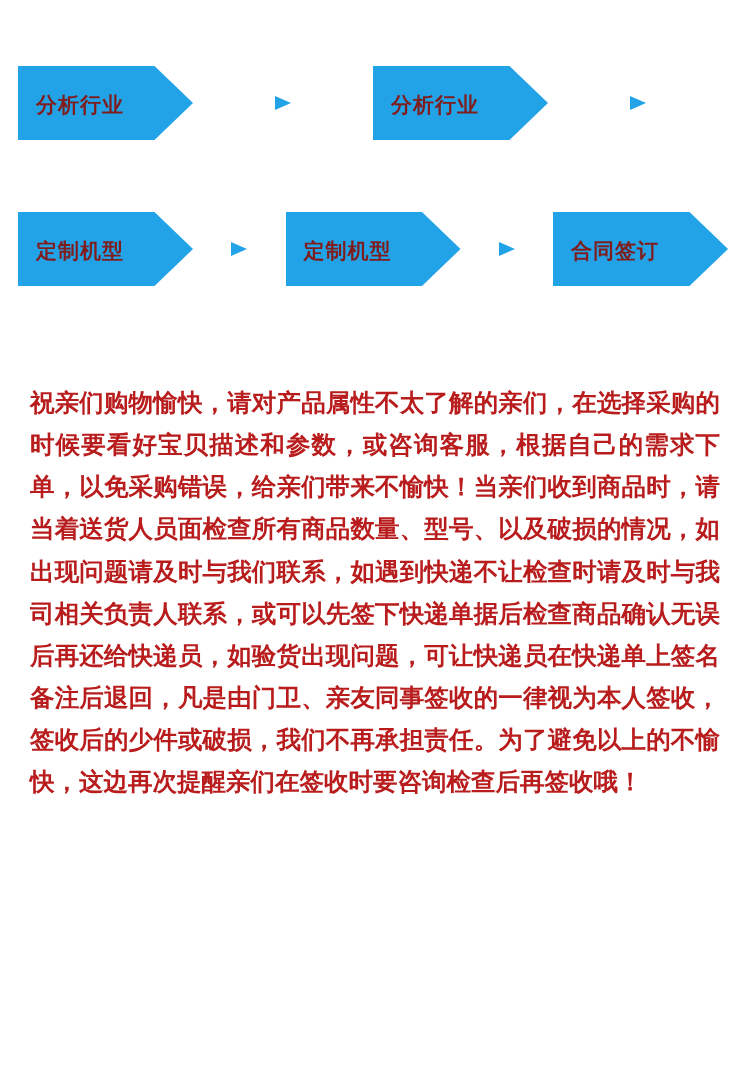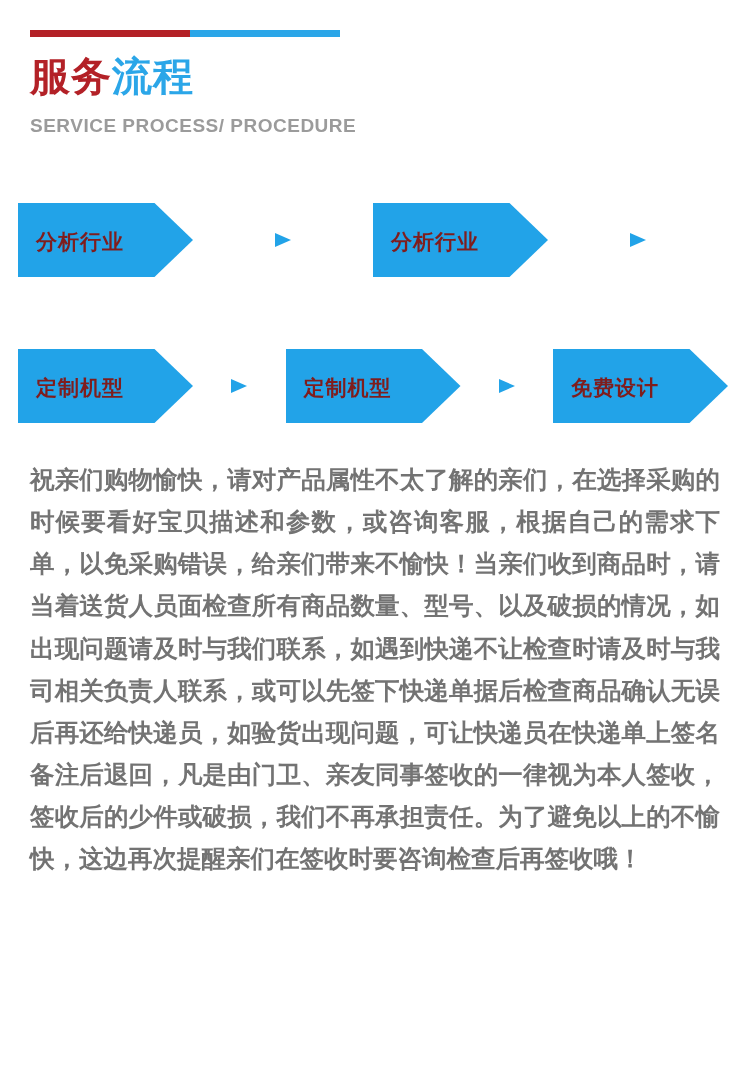--- a/index.html
+++ b/index.html
@@ -98,44 +98,34 @@
   .small-arrow {
     width: 0;
     height: 0;
     border-top: 7px solid transparent;
     border-bottom: 7px solid transparent;
     border-left: 16px solid #22a3e8;
   }
 
   
   .notice {
-    margin: 36px 30px 0 30px;
+    margin: 96px 30px 0 30px;
     font-size: 24.5px;
     line-height: 1.72;
-    color: #737373;
+    color: #b91c1c;
     font-weight: bold;
     text-align: justify;
     letter-spacing: 0px;
   }
 </style>
 </head>
 <body>
 
 <div class="page">
 
-  <div class="header">
-    <div class="rule">
-      <div class="rule-left"></div>
-      <div class="rule-right"></div>
-    </div>
-    <div class="title">
-      <span class="cn-red">服务</span><span class="cn-blue">流程</span>
-    </div>
-    <div class="subtitle">SERVICE PROCESS/ PROCEDURE</div>
-  </div>
 
   <div class="flow">
 
     <div class="flow-row">
       <div class="chevron">
         <span class="chevron-label">分析行业</span>
       </div>
       <div class="gap">
         <span class="small-arrow"></span>
       </div>
@@ -154,21 +144,21 @@
       <div class="gap">
         <span class="small-arrow"></span>
       </div>
       <div class="chevron">
         <span class="chevron-label">定制机型</span>
       </div>
       <div class="gap">
         <span class="small-arrow"></span>
       </div>
       <div class="chevron">
-        <span class="chevron-label">免费设计</span>
+        <span class="chevron-label">合同签订</span>
       </div>
     </div>
 
   </div>
 
   <div class="notice">祝亲们购物愉快，请对产品属性不太了解的亲们，在选择采购的时候要看好宝贝描述和参数，或咨询客服，根据自己的需求下单，以免采购错误，给亲们带来不愉快！当亲们收到商品时，请当着送货人员面检查所有商品数量、型号、以及破损的情况，如出现问题请及时与我们联系，如遇到快递不让检查时请及时与我司相关负责人联系，或可以先签下快递单据后检查商品确认无误后再还给快递员，如验货出现问题，可让快递员在快递单上签名备注后退回，凡是由门卫、亲友同事签收的一律视为本人签收，签收后的少件或破损，我们不再承担责任。为了避免以上的不愉快，这边再次提醒亲们在签收时要咨询检查后再签收哦！</div>
 
 </div>
 
 </body></html>

